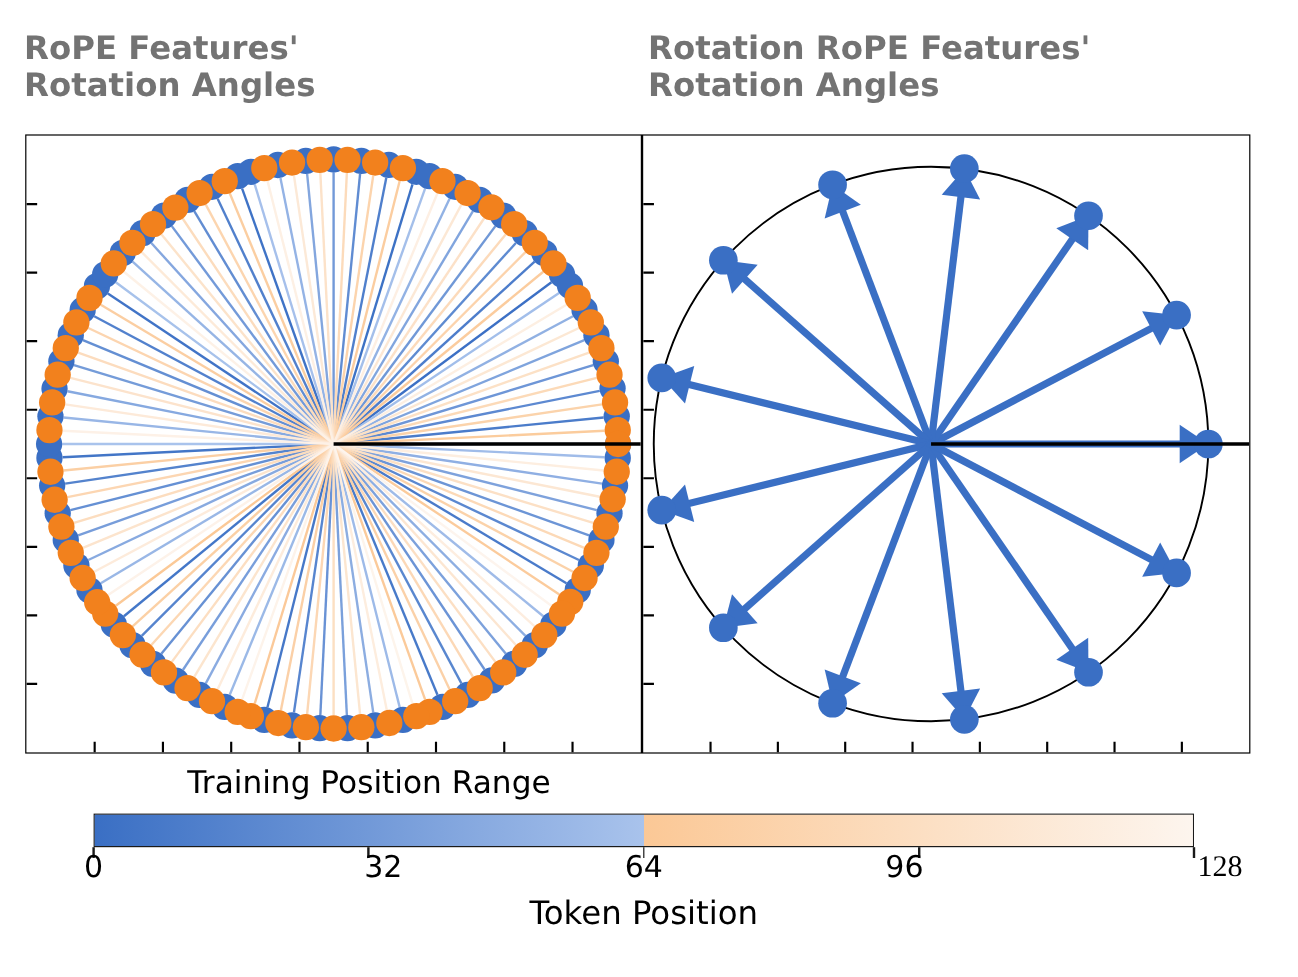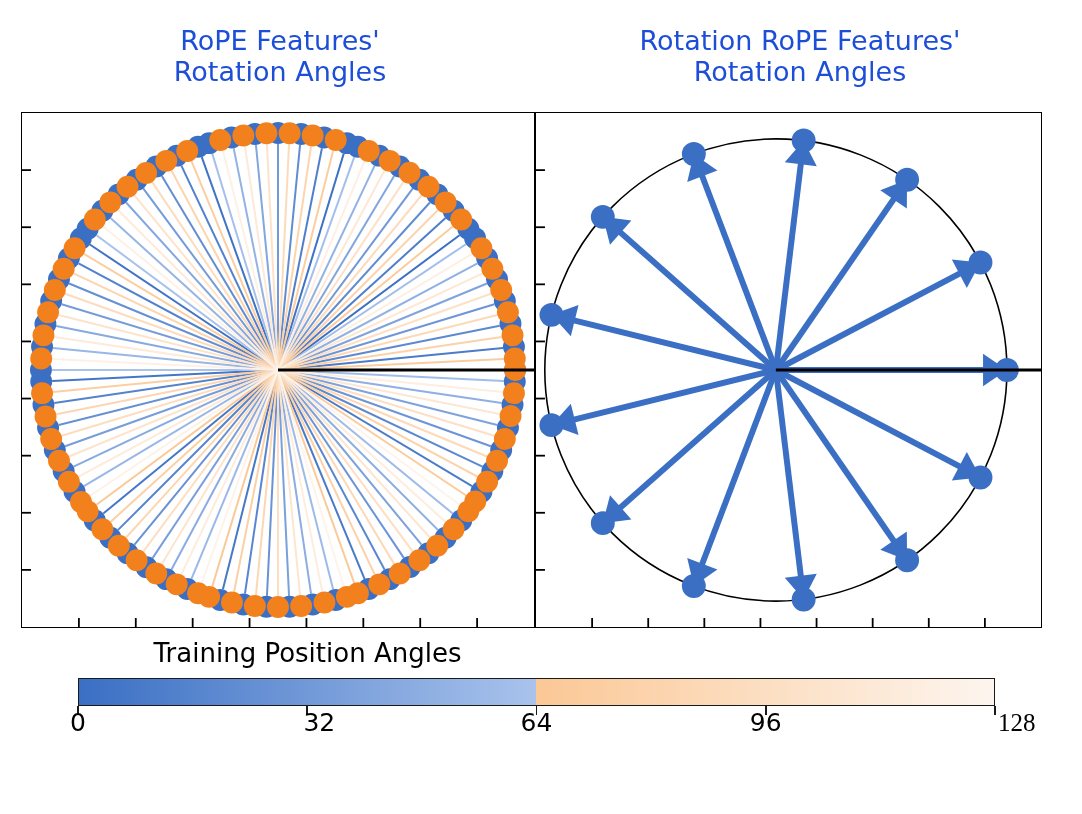--- a/index.html
+++ b/index.html
@@ -1,22 +1,22 @@
 <!DOCTYPE html>
 <html><head>
 <meta charset="utf-8">
 <style>
   html,body{margin:0;padding:0;background:#ffffff;}
   body{width:1082px;height:814px;overflow:hidden;
        font-family:"DejaVu Sans","Liberation Sans",sans-serif;color:#000;}
   #root{position:relative;width:1082px;height:814px;}
 
   .title{
-    position:absolute;text-align:center;line-height:1.14;
-    font-size:27px;font-weight:400;color:#1d4ed8;letter-spacing:0px;
+    position:absolute;text-align:left;line-height:1.14;
+    font-size:27px;font-weight:700;color:#737373;letter-spacing:0px;
   }
   #title-left {left:20px;  top:26px; width:520px;}
   #title-right{left:540px; top:26px; width:520px;}
 
   .panel{position:absolute;box-sizing:border-box;border:1.7px solid #000;background:#fff;}
   #panel-left {left:21px;  top:112px; width:514px; height:516px;}
   #panel-right{left:535px; top:112px; width:507px; height:516px;}
 
   .panel svg{display:block;width:100%;height:100%;}
 
@@ -796,32 +796,33 @@
         </g>
         <g>
           <line x1="240.825" y1="258" x2="446.2363211750245" y2="365.84335460811167" stroke="#3a6fc4" stroke-width="6" stroke-linecap="butt"></line>
           <polygon points="446.2363211750245,365.84335460811167 417.4564330161797,369.0305222479424 432.5173152976574,340.3437687734993" fill="#3a6fc4"></polygon>
           <circle cx="446.2363211750245" cy="365.84335460811167" r="12" fill="#3a6fc4"></circle>
         </g>
         <line x1="240.825" y1="258" x2="507" y2="258" stroke="#000" stroke-width="3"></line>
       </svg>
   </div>
 
-  <div class="cb-legend" id="legend-train">Training Position Angles</div>
+  <div class="cb-legend" id="legend-train">Training Position Range</div>
 
   <div id="cbar-wrap">
     <div id="cbar-grad" style="background: linear-gradient(to right, rgb(58, 111, 196) 0%, rgb(169, 195, 236) 50%, rgb(251, 200, 150) 50%, rgb(253, 245, 238) 100%);"></div>
   </div>
 
   <div id="cbar-ticks">
       <div class="cb-tick-mark" style="left: 77.1px;"></div>
       <div class="cb-tick-label" style="left: 50px; width: 56px; text-align: center;">0</div>
       <div class="cb-tick-mark" style="left: 306.35px;"></div>
       <div class="cb-tick-label" style="left: 279.25px; width: 56px; text-align: right;">32</div>
       <div class="cb-tick-mark" style="left: 535.6px;"></div>
       <div class="cb-tick-label" style="left: 508.5px; width: 56px; text-align: center;">64</div>
       <div class="cb-tick-mark" style="left: 764.85px;"></div>
-      <div class="cb-tick-label" style="left: 737.75px; width: 56px; text-align: center;">96</div>
+      <div class="cb-tick-label" style="left: 737.75px; width: 56px; ">96</div>
       <div class="cb-tick-mark" style="left: 994.1px;"></div>
       <div class="cb-tick-label" style="left: 998px; width: 56px;  font-family: Liberation Serif, serif;">128</div>
     </div>
 
+  <div id="cbar-xlabel">Token Position</div>
 </div>
 
 </body></html>

